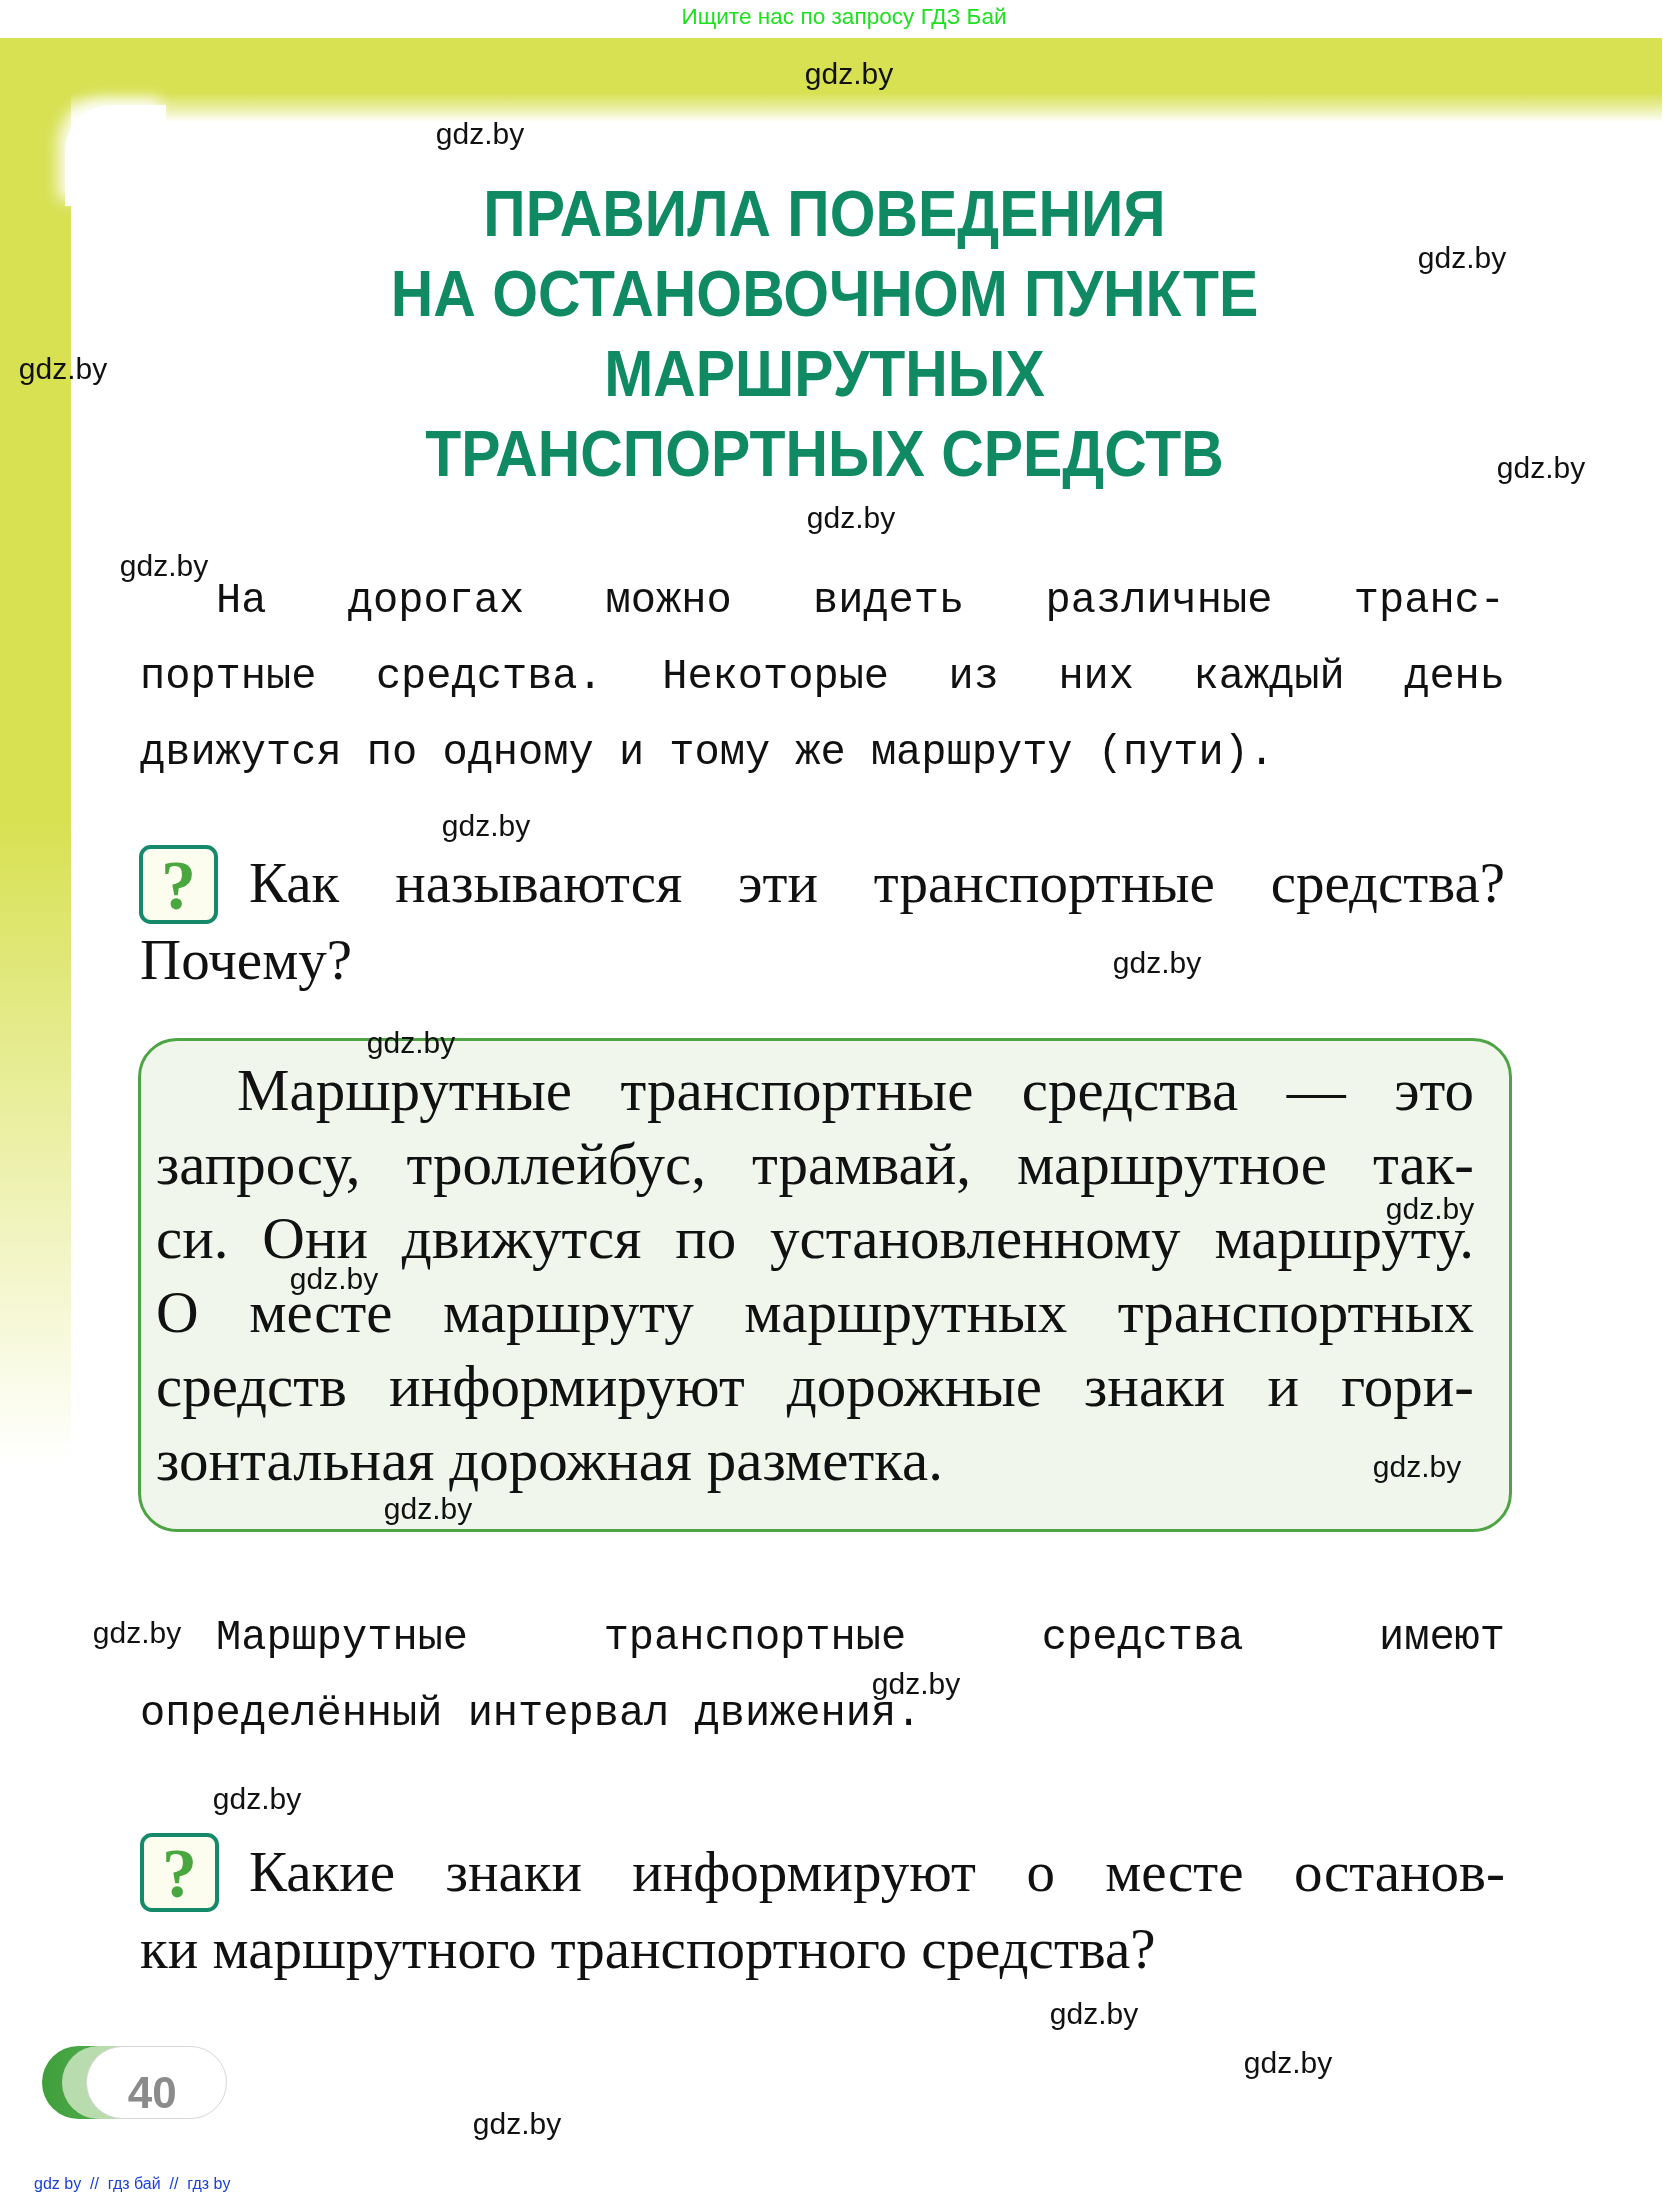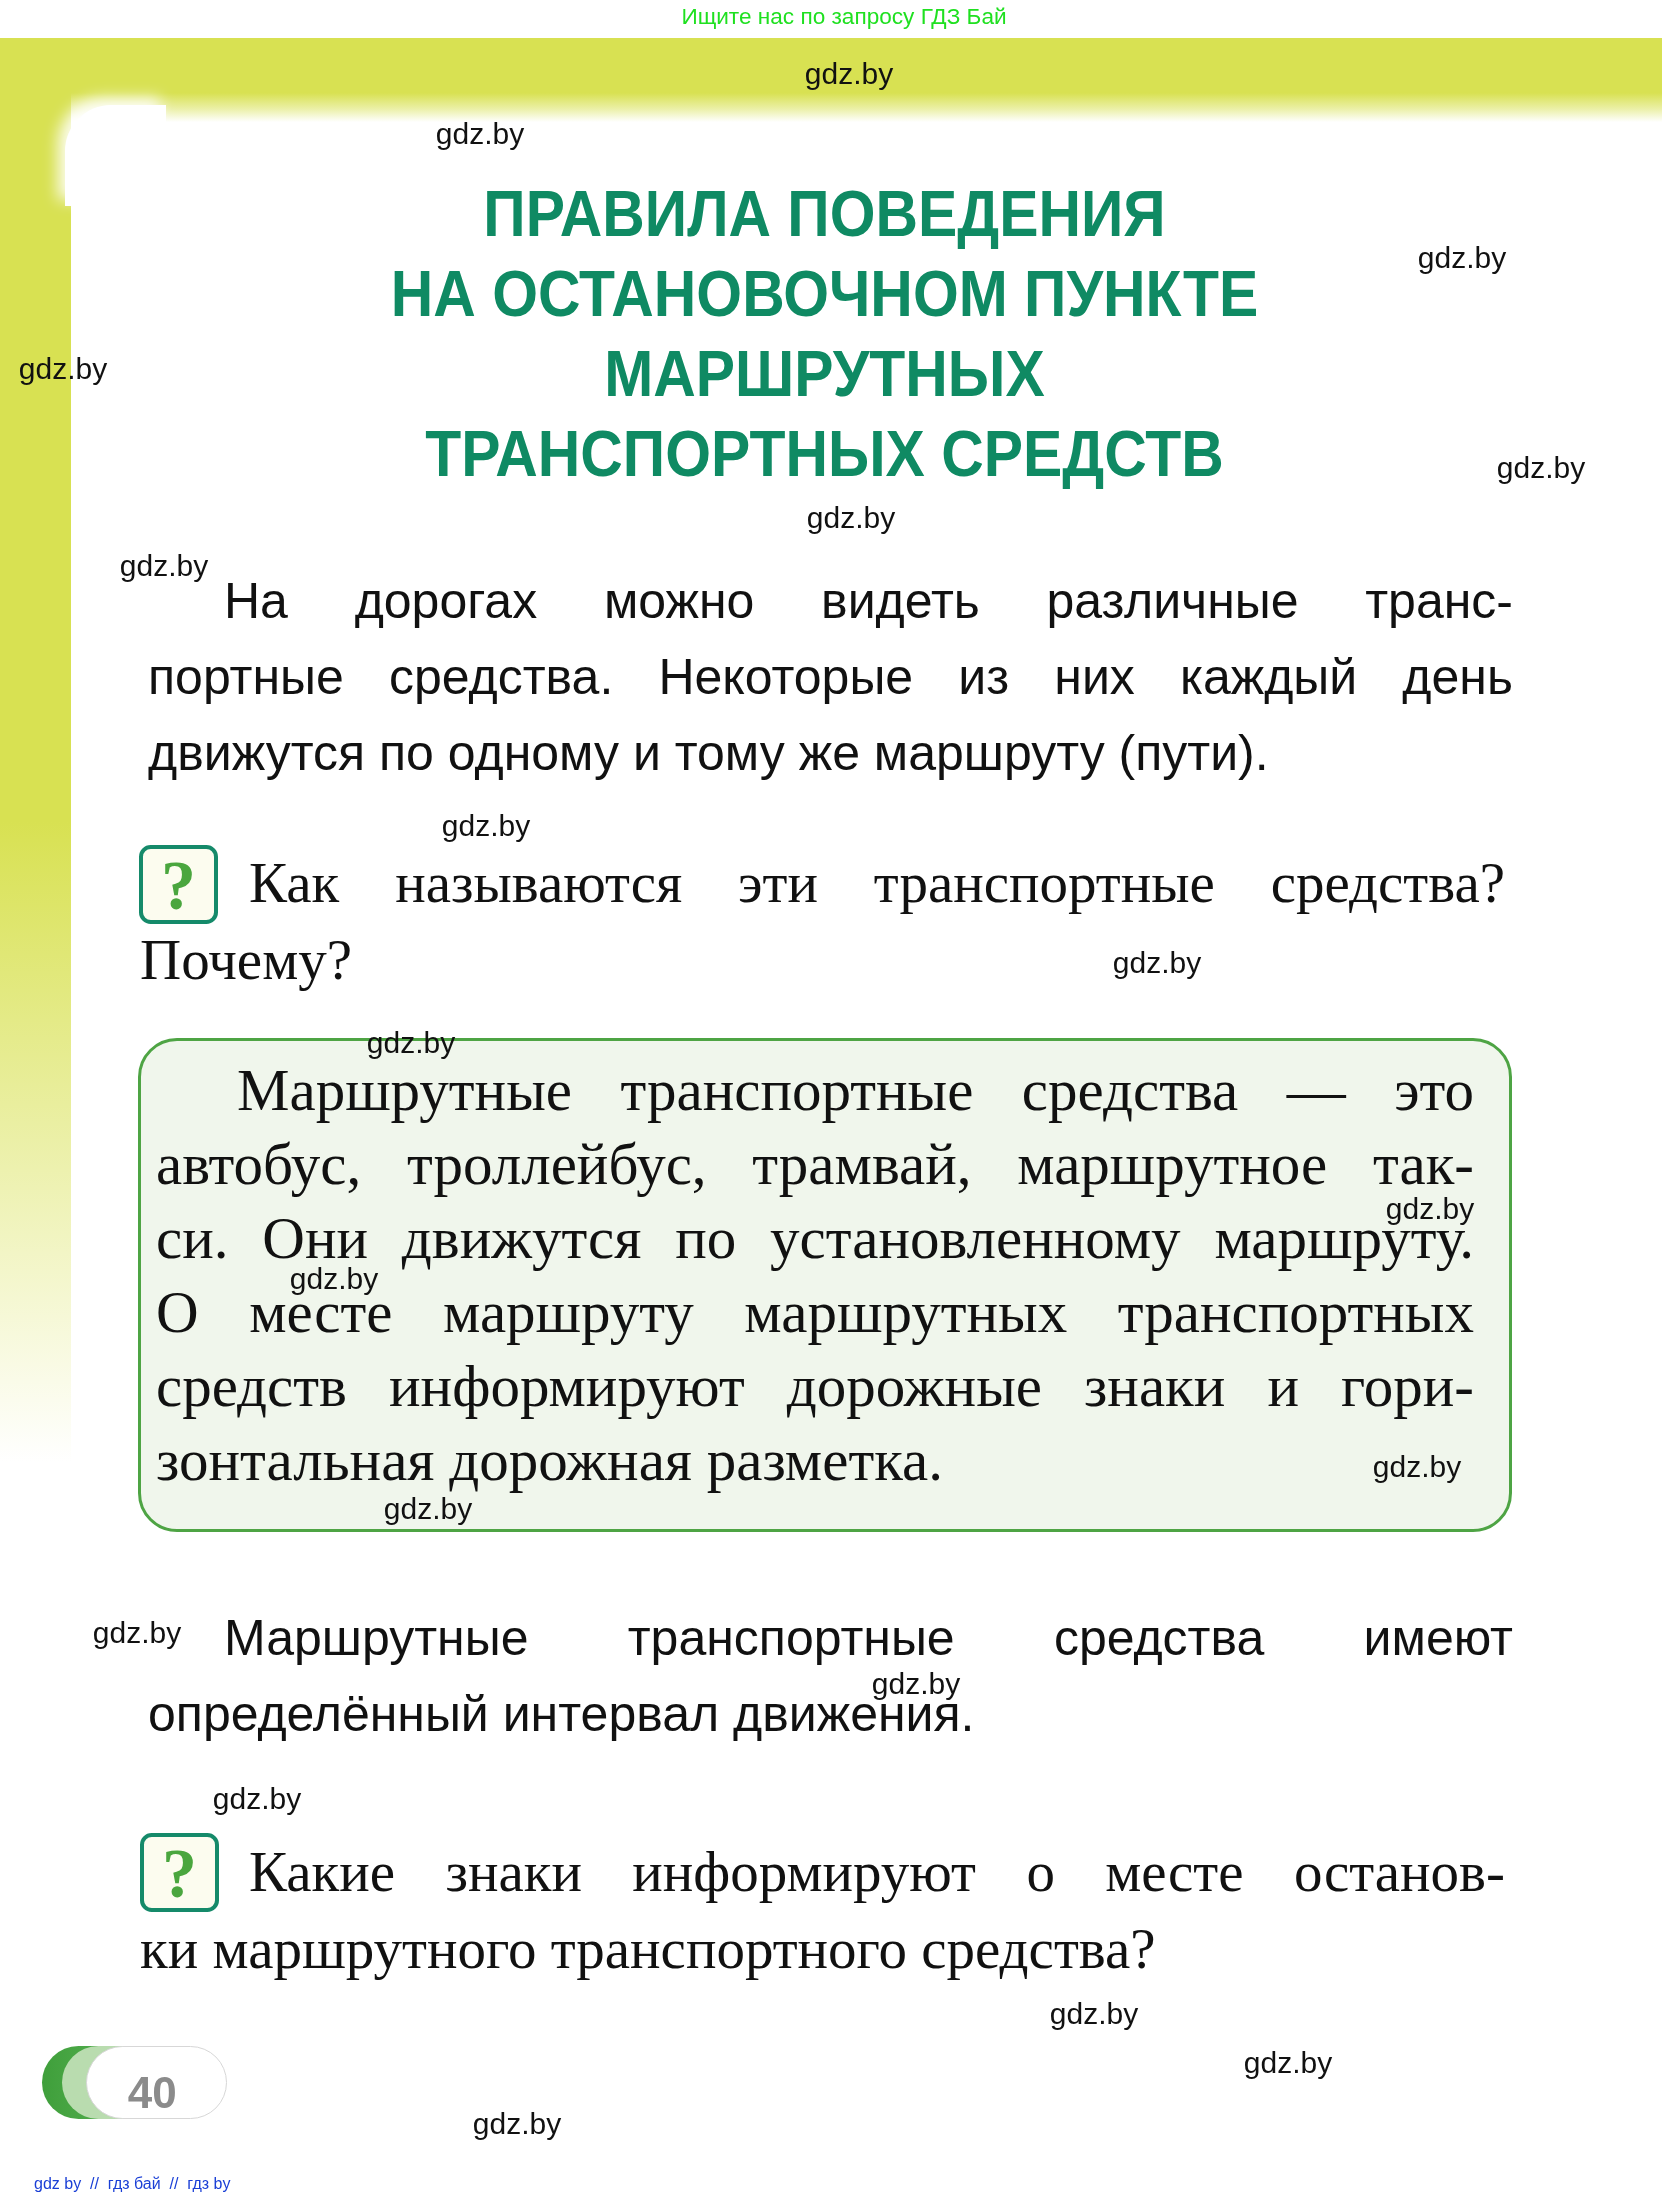--- a/index.html
+++ b/index.html
@@ -28,22 +28,22 @@
   }
   .title {
     position:absolute; left:252px; top:174px; width:1145px;
     text-align:center; color:#0f8a63;
     font-family:"Liberation Sans", sans-serif; font-weight:bold;
     font-size:64px; line-height:80px; letter-spacing:0px;
     transform:scaleX(0.92); transform-origin:center top;
   }
   .title div { white-space:nowrap; }
   .para {
-    position:absolute; left:148px; width:1365px;
-    font-family:Liberation Sans, sans-serif; font-size:50px; line-height:76px;
+    position:absolute; left:140px; width:1365px;
+    font-family:Liberation Mono, monospace; font-size:42px; line-height:76px;
     color:#111; text-align:justify; text-align-last:left;
   }
   .para .line { display:block; white-space:nowrap; text-align:justify; text-align-last:justify; }
   .para .line.last { text-align-last:left; }
   .para .indent { padding-left:76px; }
   .qbox {
     position:absolute; width:79px; height:79px; box-sizing:border-box;
     border:4.2px solid #158a6a; border-radius:11.7px; background:#fcfcef;
     display:flex; align-items:center; justify-content:center;
   }
@@ -112,21 +112,21 @@
   <span>?</span>
 </div>
 <div class="qtext" style="top:844px;">
   <span class="line first" style="text-align-last:justify;">Как называются эти транспортные средства?</span>
   <span class="line last">Почему?</span>
 </div>
 
 <div class="answer-box"></div>
 <div class="answer-text">
   <span class="line indent">Маршрутные транспортные средства — это</span>
-  <span class="line">автобус, троллейбус, трамвай, маршрутное так-</span>
+  <span class="line">запросу, троллейбус, трамвай, маршрутное так-</span>
   <span class="line">си. Они движутся по установленному маршруту.</span>
   <span class="line">О месте маршруту маршрутных транспортных</span>
   <span class="line">средств информируют дорожные знаки и гори-</span>
   <span class="line last">зонтальная дорожная разметка.</span>
 </div>
 
 <div class="para" style="top:1600px;">
   <span class="line indent">Маршрутные транспортные средства имеют</span>
   <span class="line last">определённый интервал движения.</span>
 </div>

